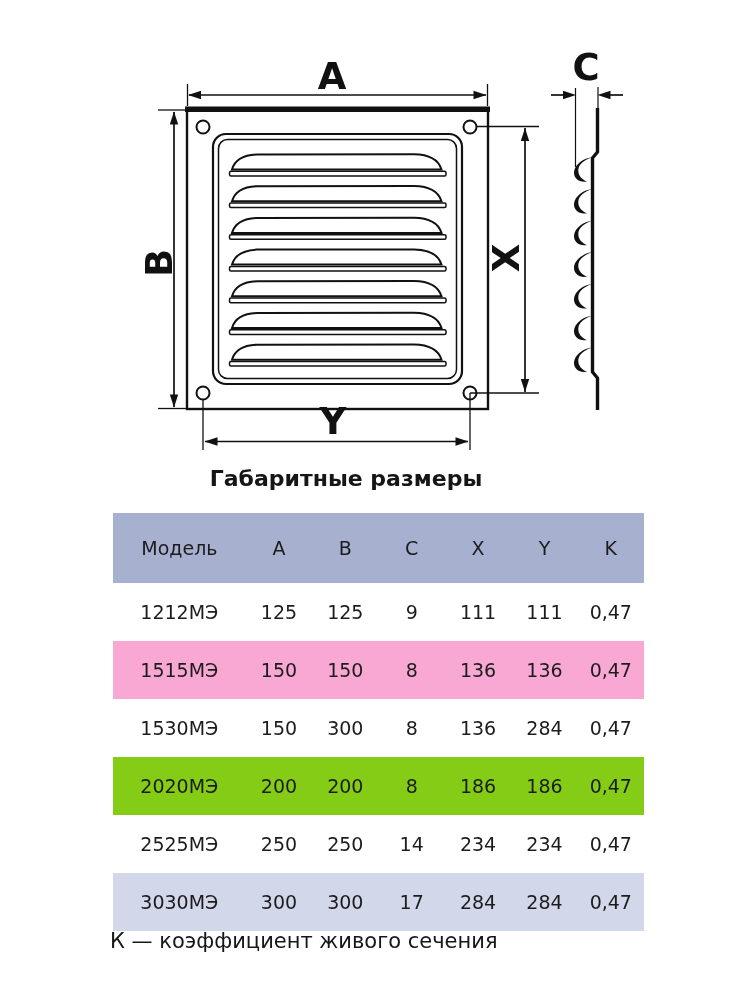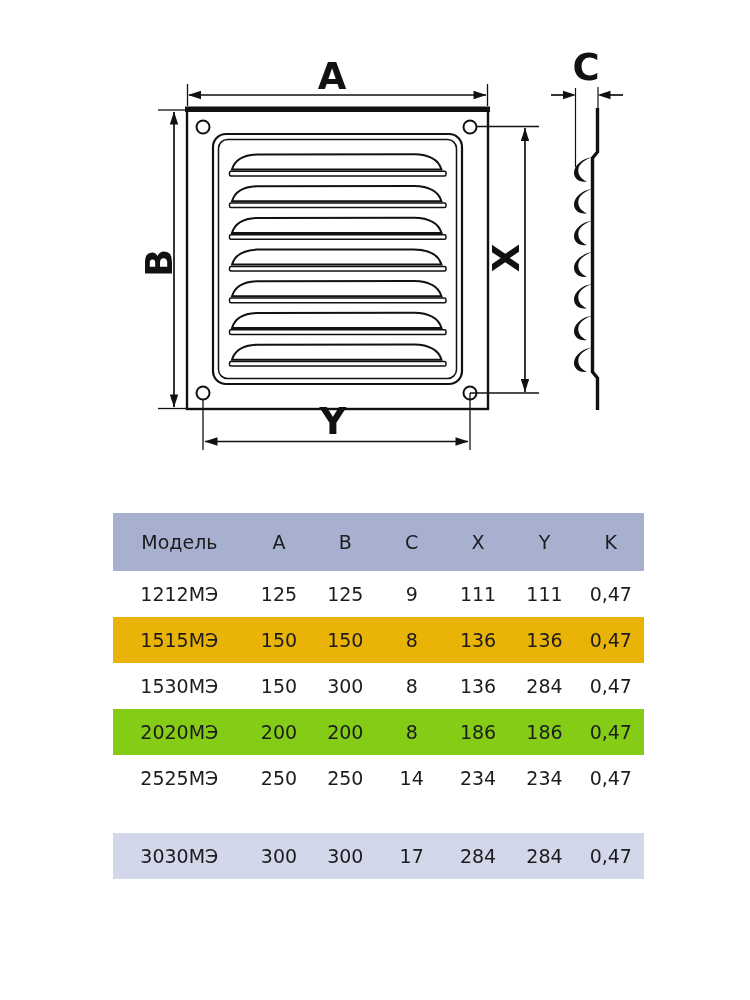--- a/index.html
+++ b/index.html
@@ -7,22 +7,22 @@
         font-family:"DejaVu Sans","Liberation Sans",sans-serif;color:#1a1a1a;}
   .drawing{position:absolute;left:0;top:0;width:750px;height:500px;}
   .drawing svg{position:absolute;left:0;top:0;}
   .dim-label{position:absolute;width:48px;height:44px;line-height:44px;text-align:center;
              margin-left:-24px;margin-top:-22px;font-size:37px;font-weight:700;color:#111;}
   .dim-label.rot{transform:rotate(-90deg);}
   .caption{position:absolute;left:96px;top:466px;width:500px;text-align:center;
            font-size:22px;font-weight:700;color:#161616;}
   .spec-table{position:absolute;left:113px;top:513px;width:531px;}
   .trow{display:grid;grid-template-columns:25% repeat(6,12.5%);align-items:center;}
-  .trow.thead{height:58px;}
-  .trow.tbodyr{height:46px;background:#ffffff;}
+  .trow.thead{height:70px;}
+  .trow.tbodyr{height:58px;background:#ffffff;}
   .cell{text-align:center;font-size:19px;font-weight:500;color:#1c1c1e;white-space:nowrap;}
   .footnote{position:absolute;left:110px;top:928px;font-size:21px;color:#161616;line-height:26px;}
 </style>
 </head>
 <body>
 
 <div class="page">
 
   <div class="drawing">
     <svg id="diagram-svg" viewBox="0 0 750 500" width="750" height="500">
@@ -110,20 +110,21 @@
           </g>
       </g>
     </svg>
 
     <div class="dim-label" style="left:332px;top:77px;">A</div>
     <div class="dim-label rot" style="left:160px;top:263px;">B</div>
     <div class="dim-label rot" style="left:507px;top:258px;">X</div>
     <div class="dim-label" style="left:333px;top:422px;">Y</div>
     <div class="dim-label" style="left:586px;top:68px;">C</div>
 
+    <div class="caption">Габаритные размеры</div>
   </div>
 
   <div class="spec-table" id="spec-table">
       <div class="trow thead" style="background: rgb(167, 176, 207);">
         <div class="cell">Модель</div>
         <div class="cell">A</div>
         <div class="cell">B</div>
         <div class="cell">C</div>
         <div class="cell">X</div>
         <div class="cell">Y</div>
@@ -131,21 +132,21 @@
       </div>
       <div class="trow tbodyr">
         <div class="cell">1212МЭ</div>
         <div class="cell">125</div>
         <div class="cell">125</div>
         <div class="cell">9</div>
         <div class="cell">111</div>
         <div class="cell">111</div>
         <div class="cell">0,47</div>
       </div>
-      <div class="trow tbodyr" style="background: #eab308;">
+      <div class="trow tbodyr" style="background: #f9a8d4;">
         <div class="cell">1515МЭ</div>
         <div class="cell">150</div>
         <div class="cell">150</div>
         <div class="cell">8</div>
         <div class="cell">136</div>
         <div class="cell">136</div>
         <div class="cell">0,47</div>
       </div>
       <div class="trow tbodyr">
         <div class="cell">1530МЭ</div>
@@ -167,24 +168,25 @@
       </div>
       <div class="trow tbodyr">
         <div class="cell">2525МЭ</div>
         <div class="cell">250</div>
         <div class="cell">250</div>
         <div class="cell">14</div>
         <div class="cell">234</div>
         <div class="cell">234</div>
         <div class="cell">0,47</div>
       </div>
-      <div class="trow tbodyr" style="background: rgb(210, 215, 233); margin-top: 32px;">
+      <div class="trow tbodyr" style="background: rgb(210, 215, 233);">
         <div class="cell">3030МЭ</div>
         <div class="cell">300</div>
         <div class="cell">300</div>
         <div class="cell">17</div>
         <div class="cell">284</div>
         <div class="cell">284</div>
         <div class="cell">0,47</div>
       </div>
     </div>
 
+  <div class="footnote">К — коэффициент живого сечения</div>
 </div>
 
 </body></html>

